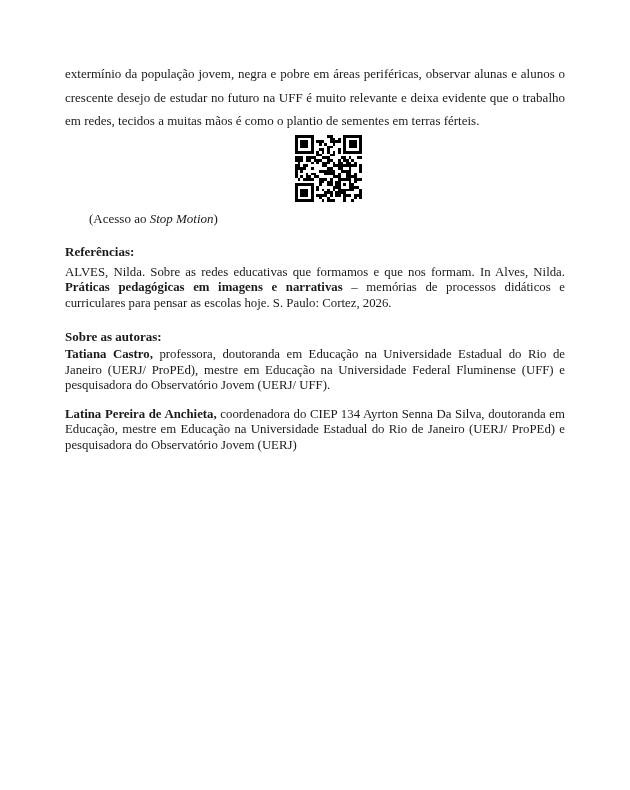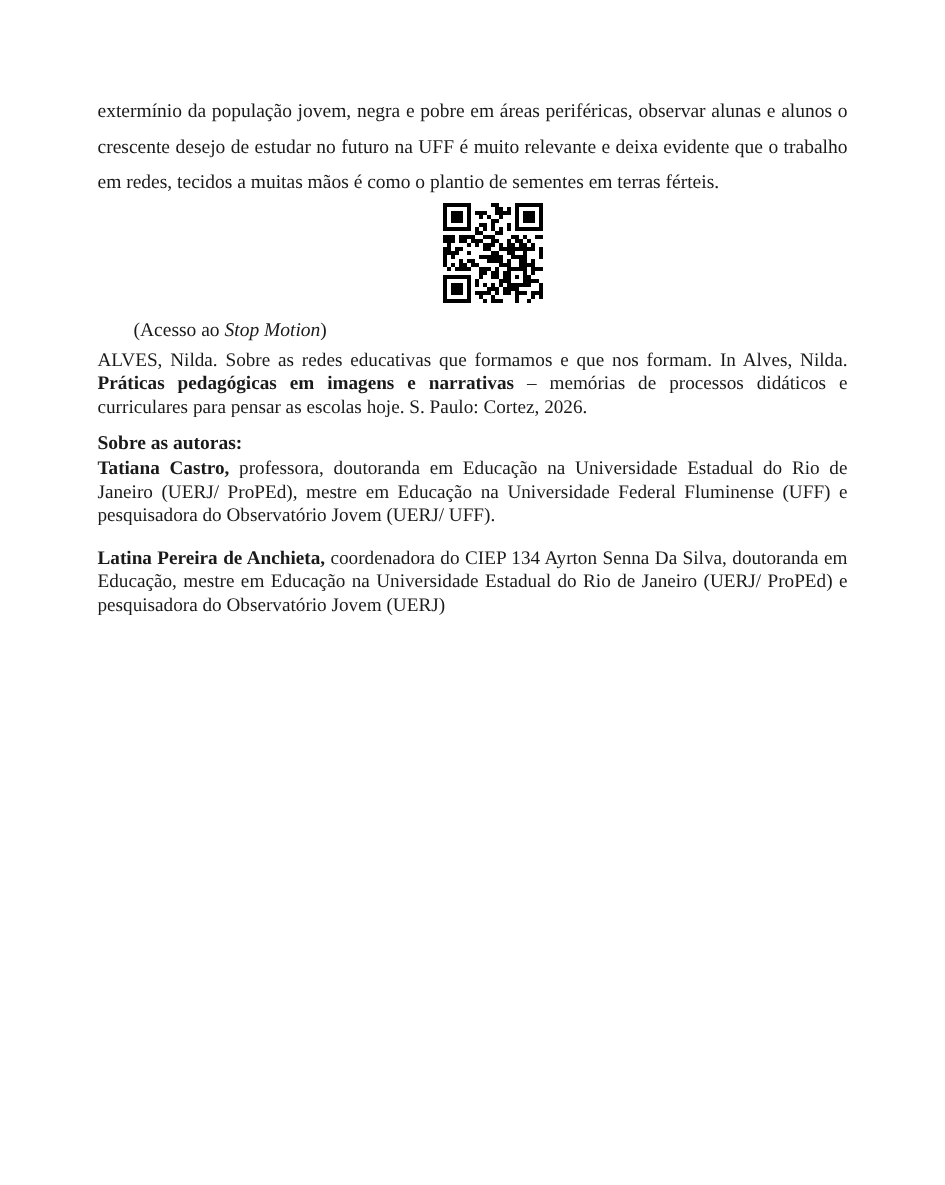--- a/index.html
+++ b/index.html
@@ -41,21 +41,21 @@
     line-height: 16px;
     text-align: left;
   }
   .sec-heading {
     margin: 17px 0 0 0;
     font-size: 13px;
     line-height: 16px;
     font-weight: bold;
   }
   .sec-heading.authors {
-    margin-top: 8px;
+    margin-top: 18px;
   }
   .ref {
     margin: 13px 0 0 0;
     font-size: 12.8px;
     line-height: 15.5px;
     text-align: justify;
   }
   .ref.first {
     margin-top: 5px;
   }
@@ -400,20 +400,21 @@
           <rect x="13" y="24" width="1" height="1" fill="#000000"></rect>
           <rect x="14" y="24" width="1" height="1" fill="#000000"></rect>
           <rect x="18" y="24" width="1" height="1" fill="#000000"></rect>
           <rect x="21" y="24" width="1" height="1" fill="#000000"></rect>
         </svg>
     </span>
   </div>
 
   <p class="caption"><span>(Acesso ao </span><span class="i">Stop Motion</span><span>)</span></p>
 
+  <p class="sec-heading">Referências:</p>
 
   <p class="ref first"><span>ALVES, Nilda.  Sobre as redes educativas que formamos e que nos formam. In Alves, Nilda. </span><span class="b">Práticas pedagógicas em imagens e narrativas</span><span> – memórias de processos didáticos e curriculares para pensar as escolas hoje. S. Paulo: Cortez, 2026.</span></p>
 
 
 
   <p class="sec-heading authors">Sobre as autoras:</p>
 
   <p class="ref tight"><span class="b">Tatiana Castro,</span><span> professora, doutoranda em Educação na Universidade Estadual do Rio de Janeiro (UERJ/ ProPEd), mestre em Educação na Universidade Federal Fluminense (UFF) e pesquisadora do Observatório Jovem (UERJ/ UFF).</span></p>
 
   <p class="ref"><span class="b">Latina Pereira de Anchieta,</span><span> coordenadora do CIEP 134 Ayrton Senna Da Silva, doutoranda em Educação, mestre em Educação na Universidade Estadual do Rio de Janeiro (UERJ/ ProPEd) e pesquisadora do Observatório Jovem (UERJ)</span></p>

